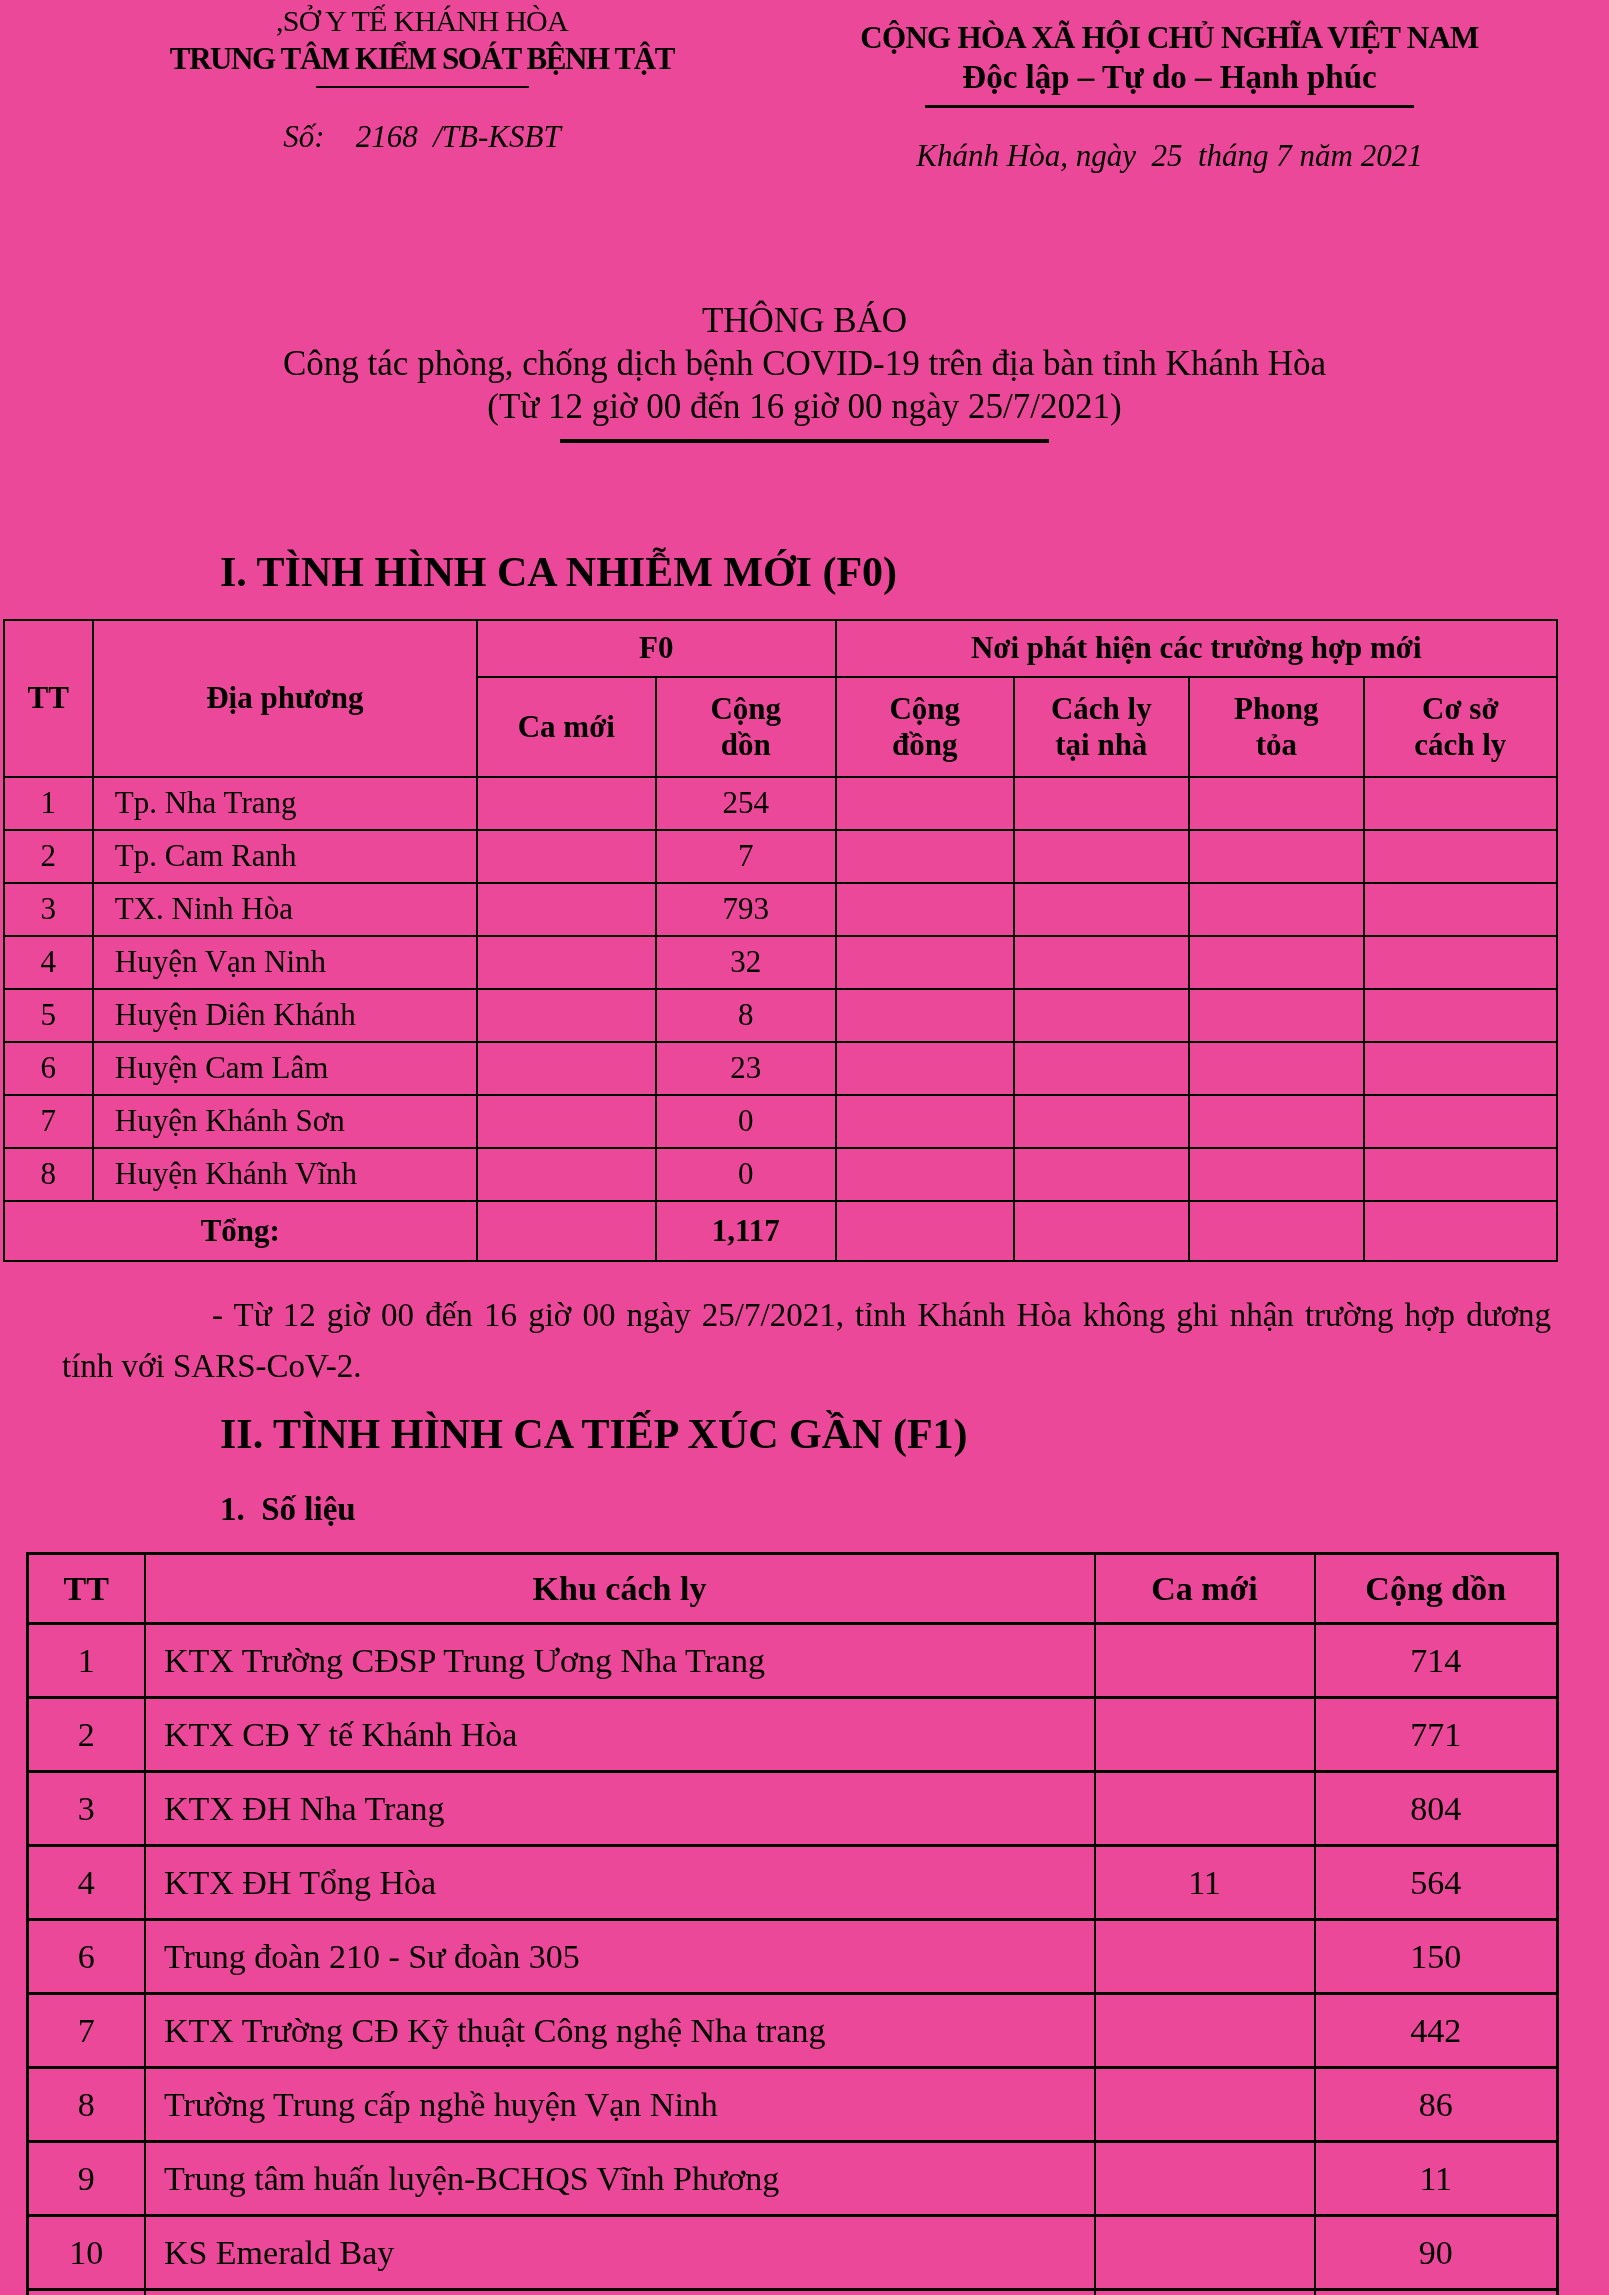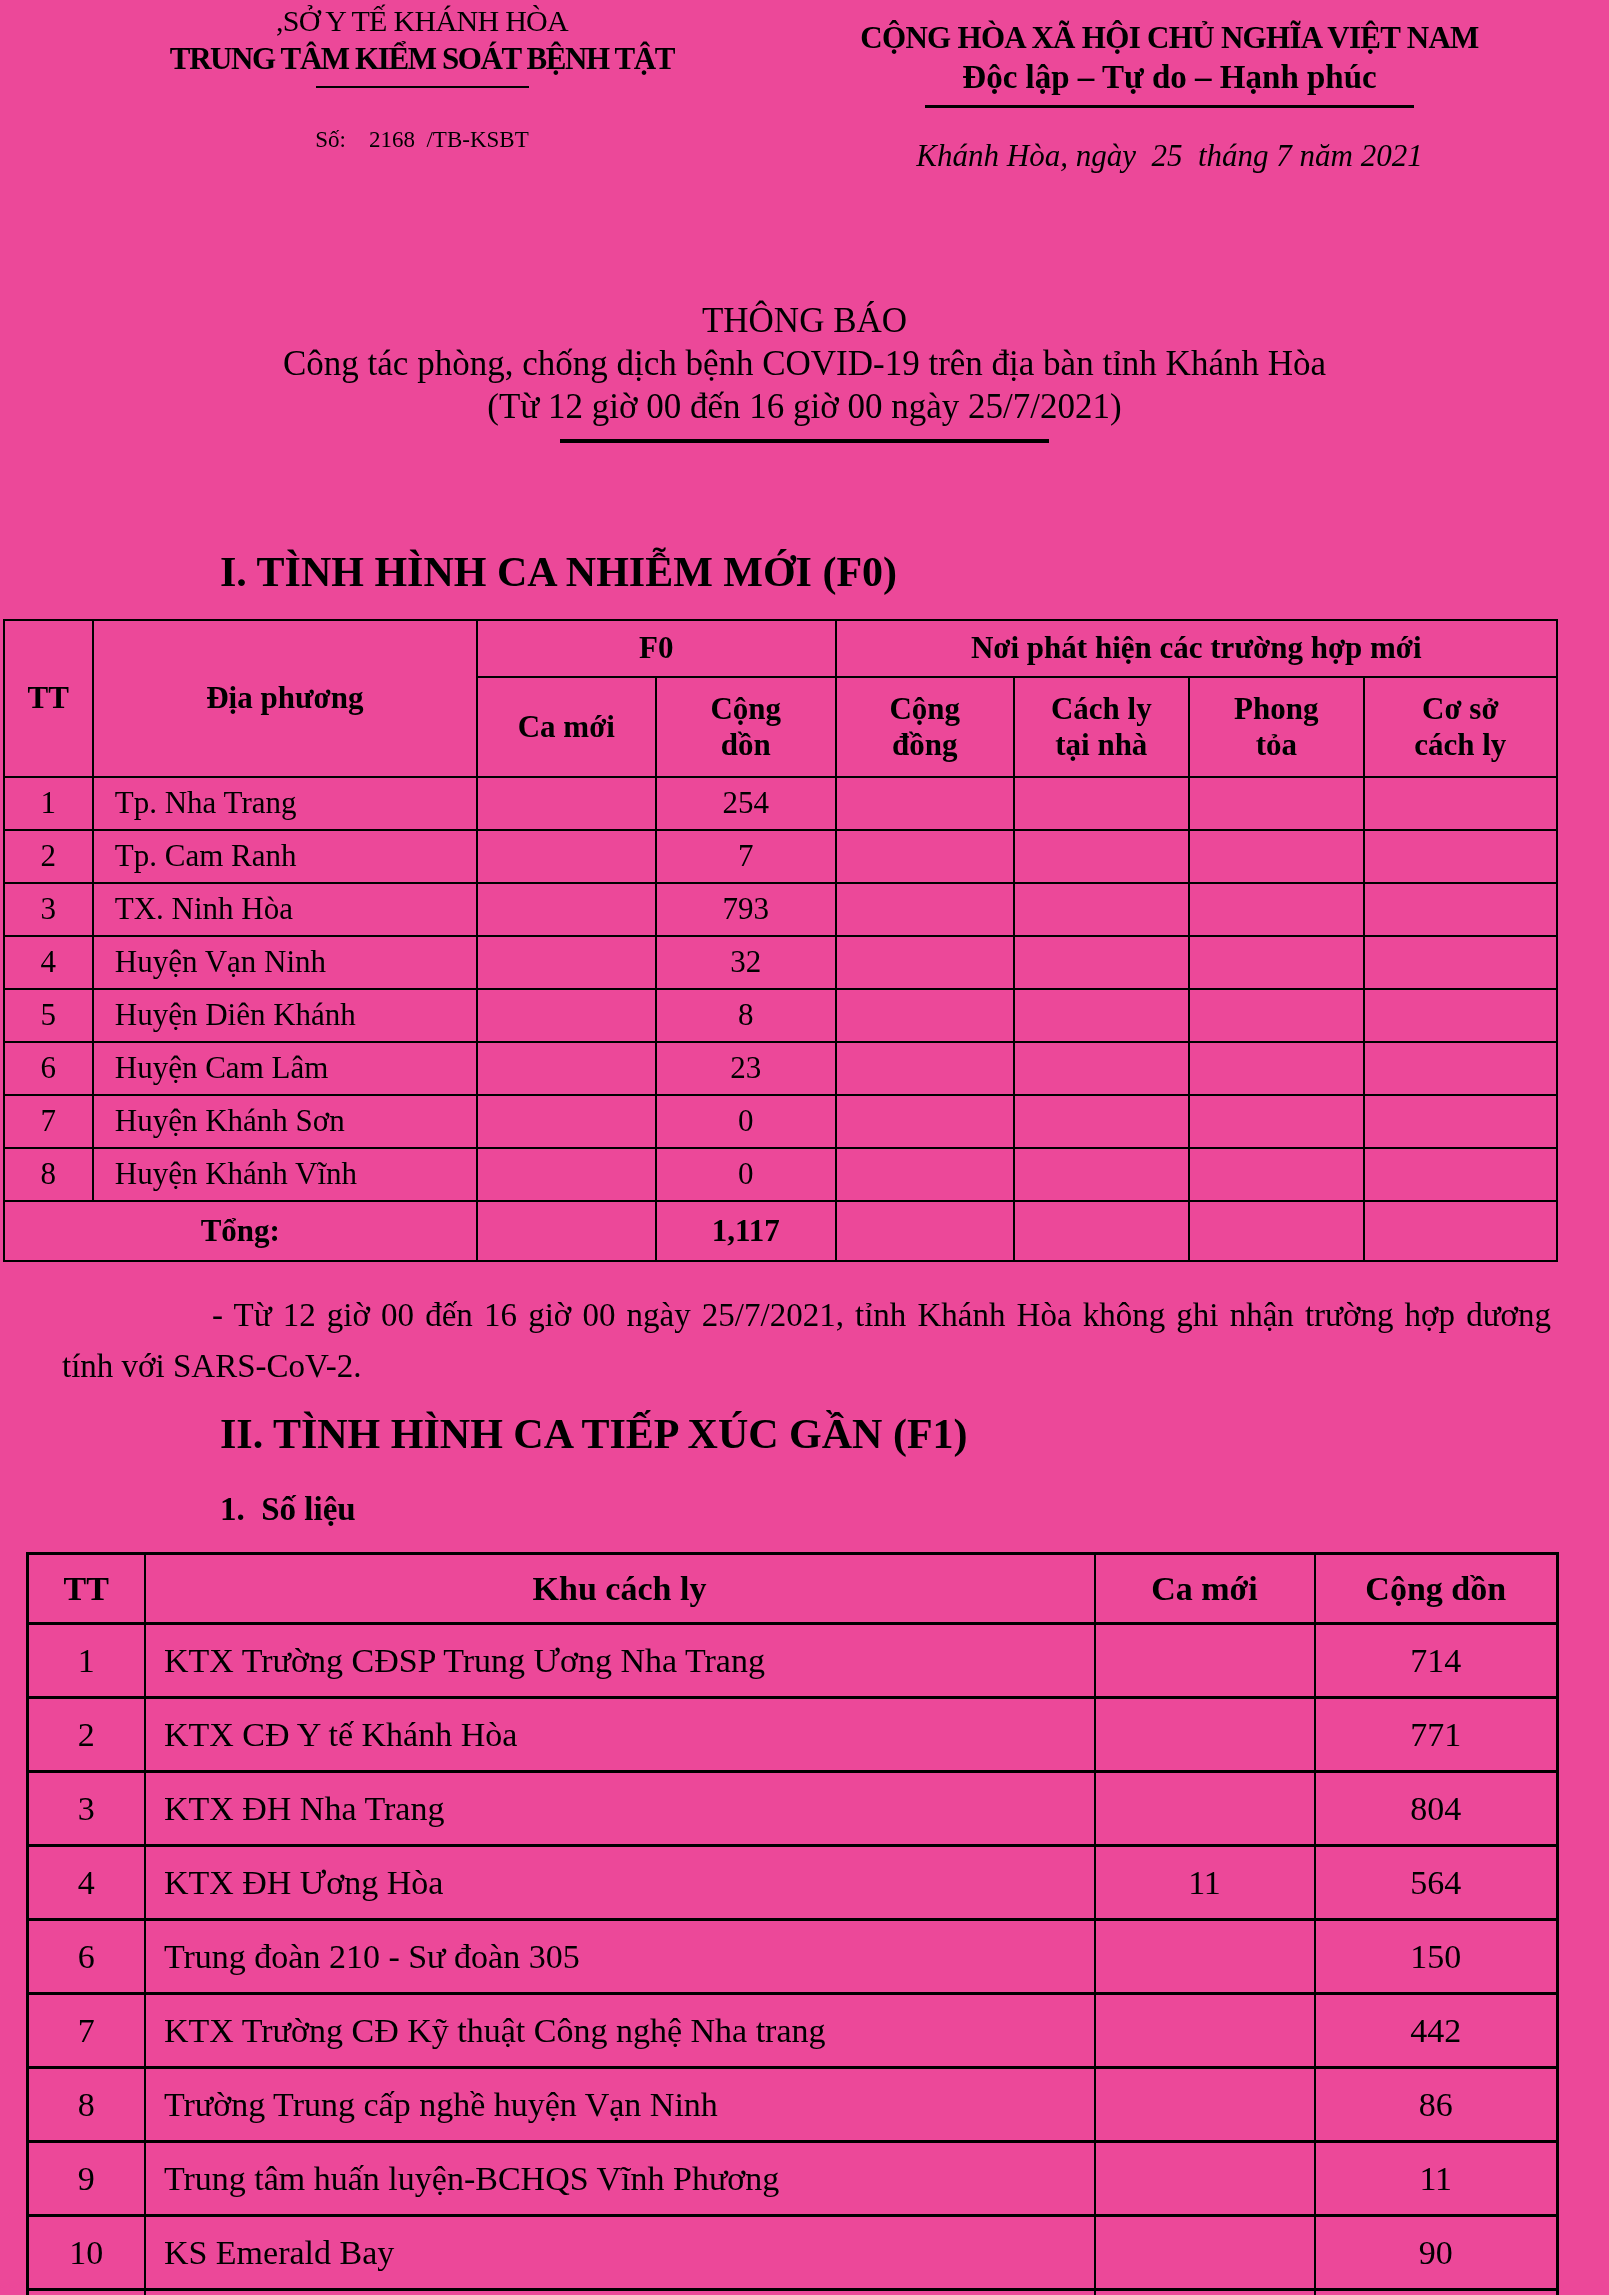--- a/index.html
+++ b/index.html
@@ -14,21 +14,21 @@
   .nat-header{display:flex;padding-top:4.3px;}
   .h-left{width:716px;margin-left:64px;text-align:center;}
   .h-right{flex:1;margin-right:50px;text-align:center;margin-top:16px;}
   .h-org1{font-size:30px;letter-spacing:-0.7px;}
   .h-org2{font-size:31px;font-weight:bold;letter-spacing:-1.4px;margin-top:2.8px;}
   .h-nat1{font-size:31px;font-weight:bold;letter-spacing:-0.7px;}
   .h-nat2{font-size:33px;font-weight:bold;margin-top:2.8px;}
   .rule{height:3.5px;background:#000;margin:8.5px auto 0;}
   .rule-left{width:213px;height:2.8px;}
   .rule-right{width:489px;}
-  .h-num{font-size:23px;margin-top:39px;white-space:pre;}
+  .h-num{font-size:31px;margin-top:31px;white-space:pre;font-style:italic;}
   .h-date{font-size:31px;font-style:italic;margin-top:30px;white-space:pre;}
   
   .title-block{margin-top:125px;text-align:center;}
   .title-line{font-size:35px;font-weight:normal;line-height:43px;}
   .rule-title{width:489px;margin-top:11.3px;}
   
   .sec-heading{font-size:42px;font-weight:bold;margin-left:220px;}
   .sec1{margin-top:105px;}
   .note-par{font-size:33px;line-height:51px;text-align:justify;
             margin:28px 58px 0 62px;text-indent:150px;}
@@ -245,21 +245,21 @@
         <td>771</td>
       </tr>
         <tr>
         <td>3</td>
         <td class="name">KTX ĐH Nha Trang</td>
         <td></td>
         <td>804</td>
       </tr>
         <tr>
         <td>4</td>
-        <td class="name">KTX ĐH Ương Hòa</td>
+        <td class="name">KTX ĐH Tổng Hòa</td>
         <td>11</td>
         <td>564</td>
       </tr>
         <tr>
         <td>6</td>
         <td class="name">Trung đoàn 210 - Sư đoàn 305</td>
         <td></td>
         <td>150</td>
       </tr>
         <tr>

